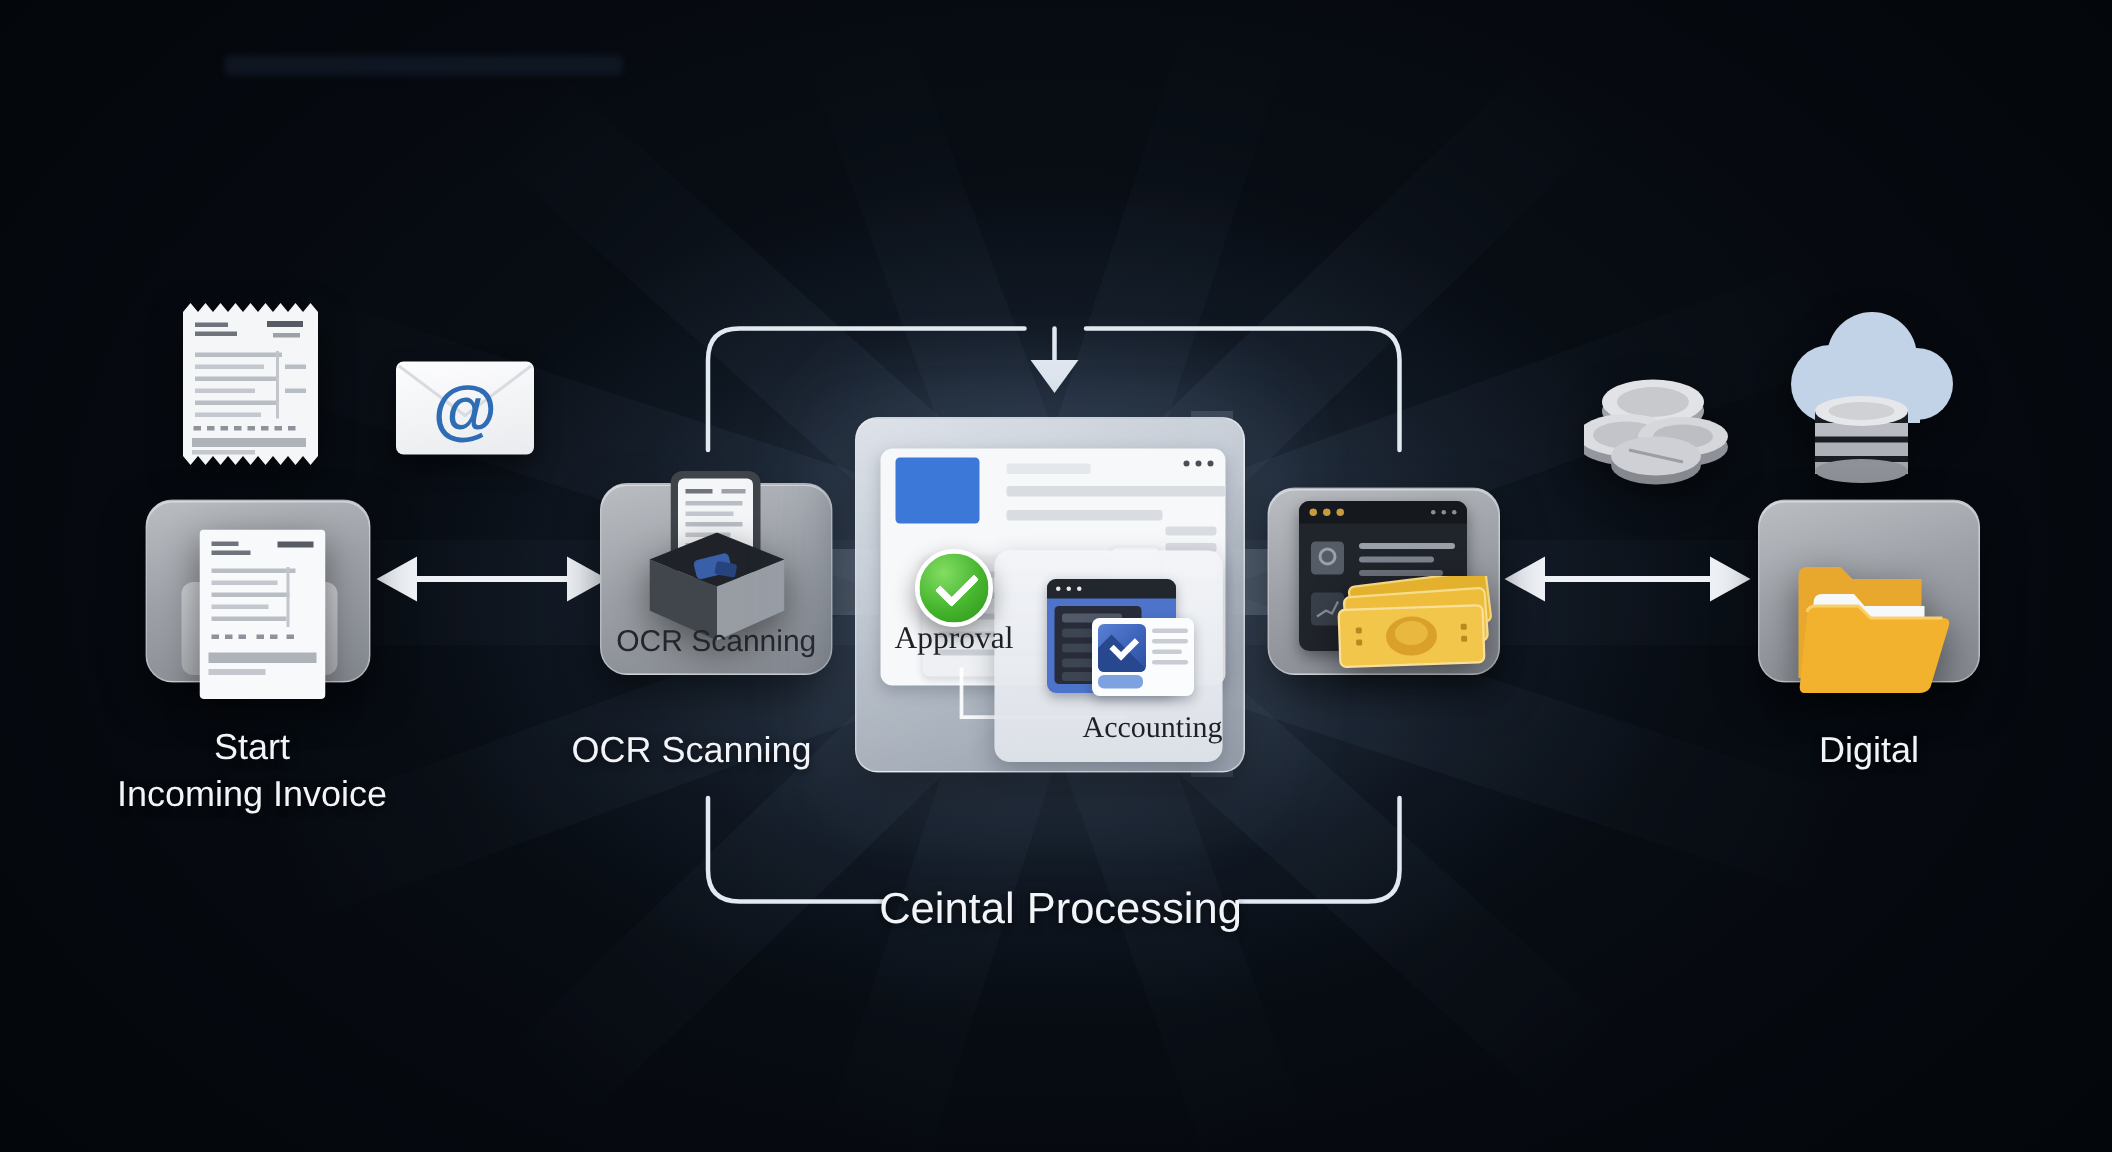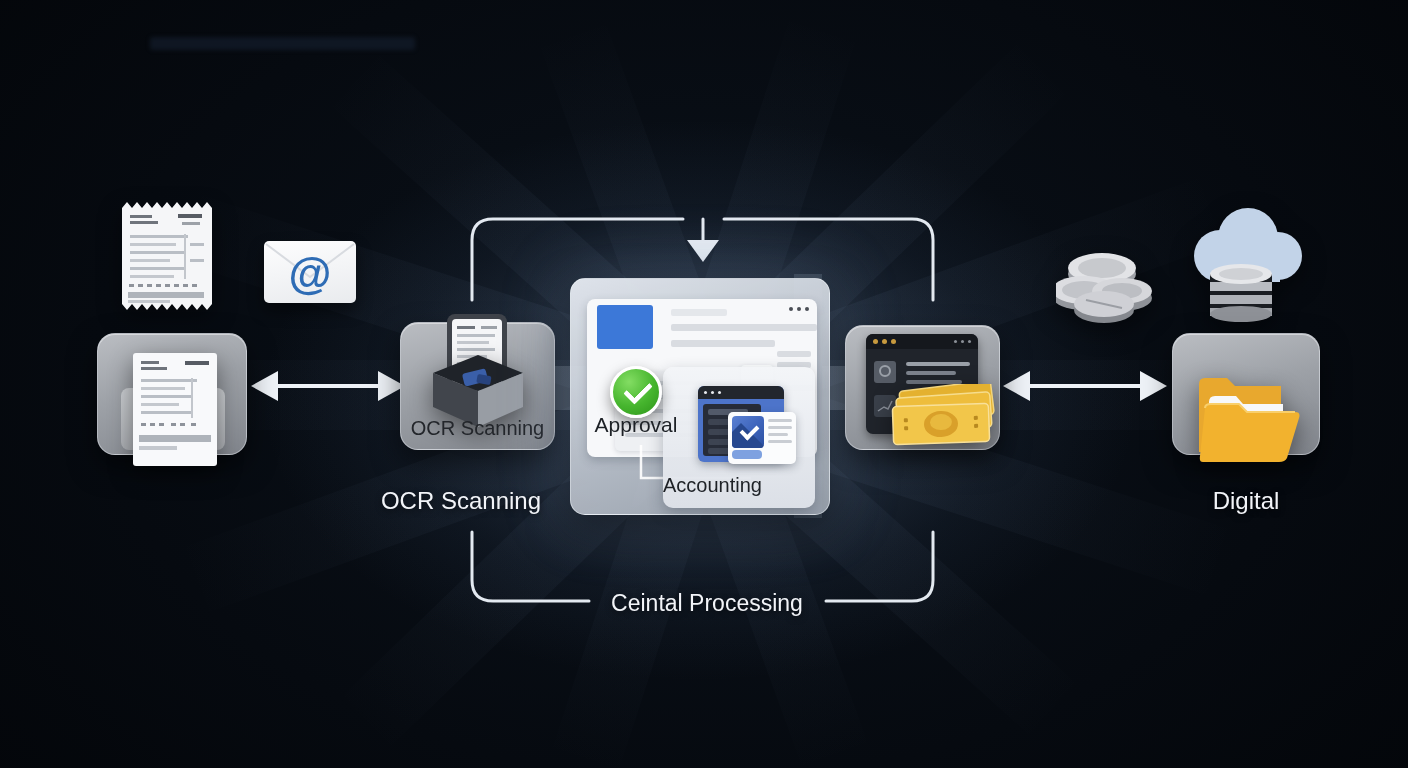--- a/index.html
+++ b/index.html
@@ -35,40 +35,40 @@
   
   .title { position:absolute; left:440px; top:141px; width:570px; text-align:center;
            font-size:28px; color:#edf1f6; letter-spacing:.3px;
            text-shadow:0 0 20px rgba(180,200,235,0.35); z-index:4; }
   .caption { position:absolute; color:#f2f4f8; font-size:24px; text-align:center; z-index:4;
              text-shadow:0 2px 6px rgba(0,0,0,.6); }
   .cap-start { left:38px; top:483px; width:260px; line-height:31px; }
   .cap-ocr { left:366px; top:487px; width:190px; }
   .cap-pay { left:828px; top:488px; width:218px; }
   .cap-arch { left:1174px; top:487px; width:144px; }
-  .cap-central { left:572px; top:590px; width:270px; font-size:23px; }
+  .cap-central { left:572px; top:590px; width:270px; font-size:29px; }
 
   
   .node { position:absolute; border-radius:18px; z-index:3;
           background:linear-gradient(165deg, #babdc2 0%, #9da1a7 45%, #82868d 100%);
           border:1px solid rgba(230,236,242,0.45);
           box-shadow:0 12px 28px rgba(0,0,0,0.5), inset 0 1px 0 rgba(255,255,255,0.45); }
   .node-start { left:97px; top:333px; width:150px; height:122px; }
   .node-ocr   { left:400px; top:322px; width:155px; height:128px; }
   .node-pay   { left:845px; top:325px; width:155px; height:125px; }
   .node-arch  { left:1172px; top:333px; width:148px; height:122px; }
 
   .ocr-box-label { position:absolute; left:0; right:0; bottom:9px; text-align:center;
                    font-size:20px; color:#23262b; }
 
   
   .panel { position:absolute; left:570px; top:278px; width:260px; height:237px; border-radius:15px; z-index:3;
            background:linear-gradient(160deg, rgba(228,233,240,0.97) 0%, rgba(186,193,203,0.94) 60%, rgba(160,168,179,0.92) 100%);
            border:1px solid rgba(240,245,250,0.55);
-           box-shadow:0 14px 40px rgba(0,0,0,0.5), 0 0 70px rgba(150,185,230,0.25); }
+           box-shadow:0 14px 40px rgba(0,0,0,0.5), 0 0 70px rgba(150,185,230,0.25);font-family:Liberation Serif, serif; }
   .doc-card { position:absolute; left:16px; top:20px; width:230px; height:158px; border-radius:8px;
               background:#f7f8fa; box-shadow:0 4px 10px rgba(40,50,65,0.25); z-index:1; }
   .bar { position:absolute; border-radius:2px; background:#d9dce1; }
   .dots3 { position:absolute; display:flex; gap:4px; }
   .dots3 i { width:4px; height:4px; border-radius:50%; background:#4a4e55; display:block; }
   .sub-card { position:absolute; left:28px; top:72px; width:142px; height:80px; border-radius:5px;
               background:#eef0f3; box-shadow:0 2px 5px rgba(40,50,65,0.15); }
   .mini-card { position:absolute; left:154px; top:66px; width:32px; height:58px; border-radius:4px;
                background:#fcfdfe; box-shadow:0 2px 5px rgba(40,50,65,0.2); }
   .check-badge { position:absolute; left:39px; top:87px; width:52px; height:52px; border-radius:50%; z-index:4;
@@ -93,21 +93,21 @@
   .acc-card { position:absolute; left:65px; top:45px; width:68px; height:52px; border-radius:5px;
               background:#fbfcfd; box-shadow:0 3px 8px rgba(30,40,55,0.3); }
   .acc-icon { position:absolute; left:4px; top:4px; width:32px; height:32px; border-radius:4px; overflow:hidden;
               background:linear-gradient(135deg, #5a80d2 0%, #3f66bd 50%, #2b4fa0 100%); }
   .acc-icon::before { content:""; position:absolute; left:-8px; top:14px; width:34px; height:34px;
               background:#27488f; transform:rotate(45deg); }
   .acc-icon::after { content:""; position:absolute; left:9px; top:9px; width:13px; height:7px;
               border-left:4px solid #fff; border-bottom:4px solid #fff; transform:rotate(-45deg); }
   .acc-card .bar { background:#c9cdd3; }
   .acc-pill { position:absolute; left:4px; top:38px; width:30px; height:9px; border-radius:4px; background:#7ea1e0; }
-  .acc-label { position:absolute; left:0; top:107px; width:152px; text-align:left; font-size:20px; color:#1d2126; }
+  .acc-label { position:absolute; left:0; top:107px; width:152px; text-align:right; font-size:20px; color:#1d2126; }
 
   
   .pay-window { position:absolute; left:20px; top:8px; width:112px; height:100px; border-radius:7px;
                 background:#20242b; box-shadow:0 4px 10px rgba(0,0,0,0.4); overflow:hidden; }
   .pay-header { position:absolute; left:0; top:0; right:0; height:15px; background:#15181d; }
   .pay-header .dl { position:absolute; left:7px; top:5px; display:flex; gap:4px; }
   .pay-header .dl i { width:5px; height:5px; border-radius:50%; background:#c89a3e; display:block; }
   .pay-header .dr { position:absolute; right:7px; top:6px; display:flex; gap:4px; }
   .pay-header .dr i { width:3px; height:3px; border-radius:50%; background:#8a8f96; display:block; }
   .thumb { position:absolute; border-radius:3px; }
@@ -223,20 +223,24 @@
           <rect x="17" y="70" width="5" height="3"></rect>
           <rect x="26" y="70" width="5" height="3"></rect>
         <rect x="38" y="70" width="5" height="3"></rect>
           <rect x="47" y="70" width="5" height="3"></rect>
           <rect x="58" y="70" width="5" height="3"></rect>
       </g>
       <rect x="6" y="82" width="72" height="7" fill="#aeb3ba"></rect>
         <rect x="6" y="93" width="38" height="4" fill="#c4c8ce"></rect>
     </svg>
   </div>
+  <div class="caption cap-start">
+    <div>Start</div>
+    <div>Incoming Invoice</div>
+  </div>
 
   <div class="node node-ocr">
     <svg style="position:absolute;left:46px;top:-9px;" width="62" height="86">
       <rect x="0" y="0" width="60" height="76" rx="8" fill="#3f434a"></rect>
       <rect x="5" y="5" width="50" height="66" rx="4" fill="#f5f6f8"></rect>
       <rect x="10" y="12" width="18" height="3" fill="#6f747c"></rect>
         <rect x="34" y="12" width="16" height="3" fill="#9ca1a8"></rect>
       <rect x="10" y="20" width="38" height="3" fill="#b9bec5"></rect>
         <rect x="10" y="27" width="32" height="3" fill="#c4c8ce"></rect>
       <rect x="10" y="34" width="38" height="3" fill="#b9bec5"></rect>

